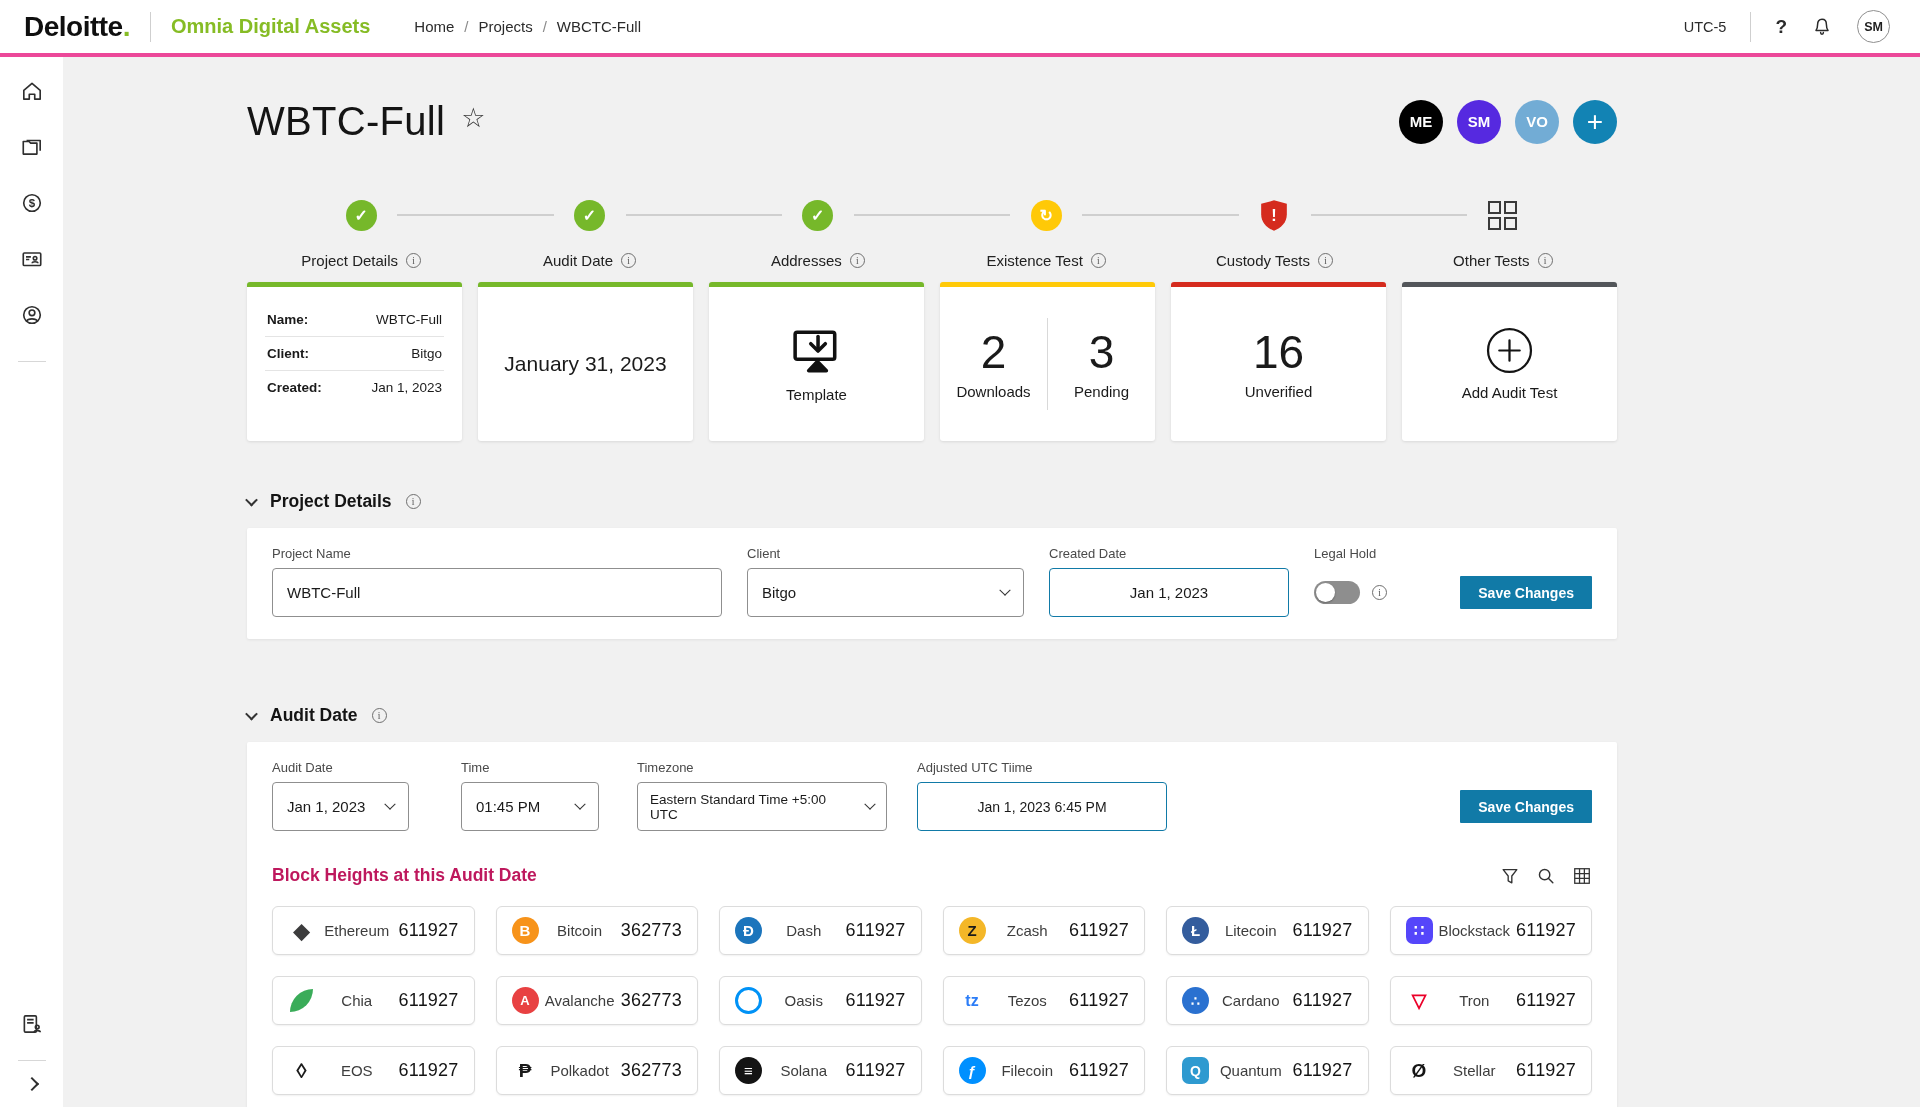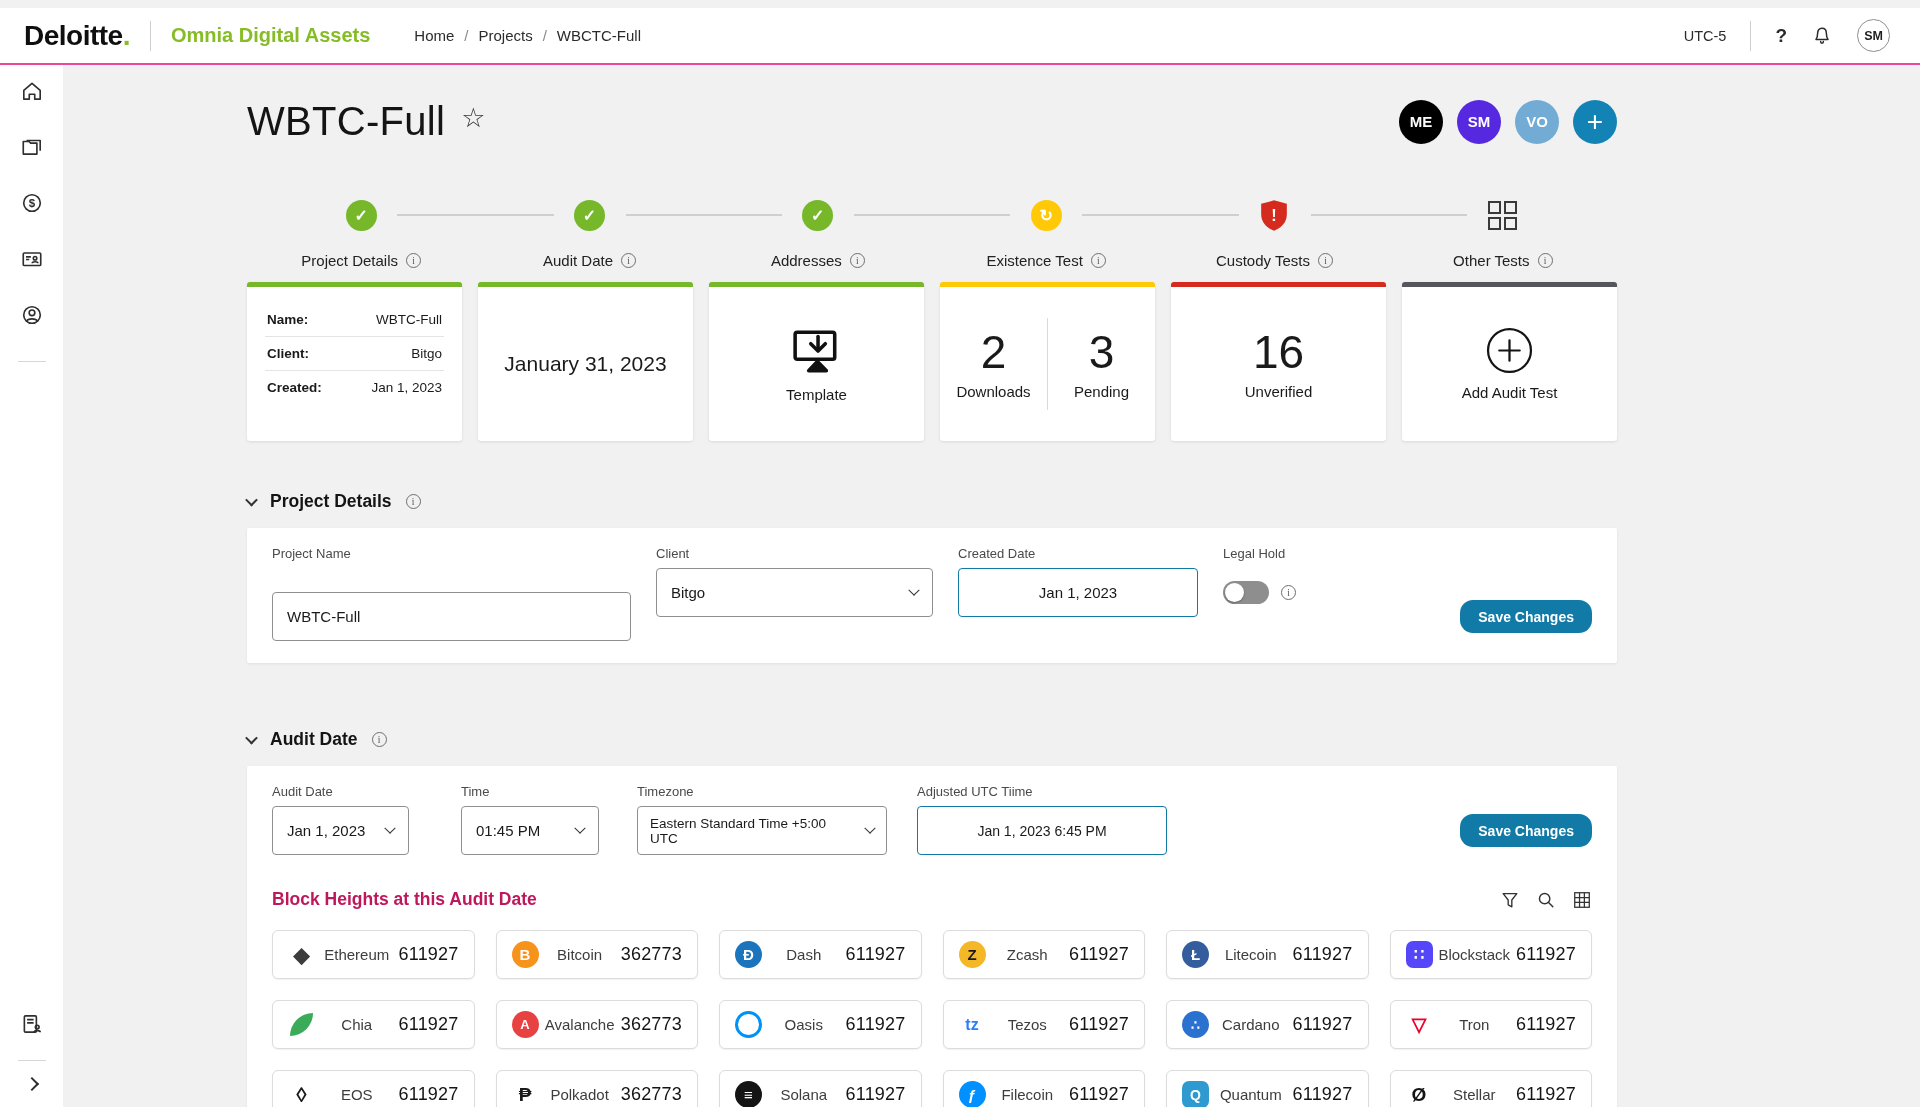--- a/index.html
+++ b/index.html
@@ -1,21 +1,21 @@
 <!DOCTYPE html>
 <html><head>
 <meta charset="utf-8">
 <style>
   * { box-sizing: border-box; margin: 0; padding: 0; }
   html,body { width:1920px; height:1107px; overflow:hidden; }
   body { font-family:"Liberation Sans", sans-serif; background:#f1f1f1; color:#1a1a1a; position:relative; }
 
   
-  .topbar { position:absolute; top:8px; left:0; width:1920px; height:57px; background:#fff;
-            border-bottom:2px solid #ec4899; display:flex; align-items:center; padding:0 24px; z-index:10; }
+  .topbar { position:absolute; top:0; left:0; width:1920px; height:57px; background:#fff;
+            border-bottom:4px solid #ec4899; display:flex; align-items:center; padding:0 24px; z-index:10; }
   .brand { font-size:28px; font-weight:800; letter-spacing:-0.5px; color:#0f0f0f; }
   .brand .dot { color:#86BC25; }
   .tb-divider { width:1px; height:30px; background:#cfcfcf; margin:0 20px; }
   .product { color:#86BC25; font-size:20px; font-weight:700; }
   .breadcrumb { margin-left:44px; font-size:15px; color:#2b2b2b; display:flex; gap:10px; align-items:center; }
   .breadcrumb .sep { color:#8a8a8a; }
   .tb-right { margin-left:auto; display:flex; align-items:center; gap:24px; padding-right:6px; }
   .tz { font-size:14.5px; color:#2b2b2b; }
   .help { font-size:19px; font-weight:600; color:#2b2b2b; cursor:pointer; }
   .tb-avatar { width:33px; height:33px; border-radius:50%; border:1.5px solid #8f8f8f; background:#fff;
@@ -97,21 +97,21 @@
   .fields { display:flex; align-items:flex-start; }
   .field { display:flex; flex-direction:column; }
   .f-label { font-size:13px; color:#4a4a4a; margin-bottom:7px; }
   .tbox { height:49px; border:1px solid #8f8f8f; border-radius:4px; background:#fff; display:flex; align-items:center;
           font-size:15px; color:#1a1a1a; padding:0 14px; }
   .tbox.accent { border:1.5px solid #117AA7; justify-content:center; }
   .selectbox { height:49px; border:1px solid #8f8f8f; border-radius:4px; background:#fff; display:flex; align-items:center;
                justify-content:space-between; font-size:15px; color:#1a1a1a; padding:0 14px; cursor:pointer; }
   .caret { width:8px; height:8px; border-right:1.7px solid #333; border-bottom:1.7px solid #333;
            transform:rotate(45deg) translate(-2px,-2px); flex:none; margin-left:12px; }
-  .btn { background:#117AA7; color:#fff; font-size:14px; font-weight:700; border:none; border-radius:13px;
+  .btn { background:#117AA7; color:#fff; font-size:14px; font-weight:700; border:none; border-radius:1px;
          height:33px; padding:8px 18px; cursor:pointer; }
 
   .toggle { width:46px; height:23px; border-radius:12px; background:#8E8E8E; position:relative; cursor:pointer; }
   .toggle .knob { position:absolute; left:2px; top:2px; width:19px; height:19px; border-radius:50%; background:#fff;
                   box-shadow:0 1px 2px rgba(0,0,0,.3); }
   .lh-row { display:flex; align-items:center; gap:12px; height:49px; }
 
   
   .bh-head { margin-top:34px; display:flex; align-items:center; }
   .bh-title { font-size:17.5px; font-weight:700; color:#be185d; }
@@ -341,21 +341,21 @@
       </div>
     </div>
 
     <div class="section-head pd">
       <div class="sec-chev"></div>
       <span class="sec-title">Project Details</span>
       <span class="info">i</span>
     </div>
     <div class="panel">
       <div class="fields">
-        <div class="field" style="width:359px;gap:24px;">
+        <div class="field" style="width:450px;">
           <span class="f-label">Project Name</span>
           <div class="tbox">
               <span>WBTC-Full</span>
             </div>
         </div>
         <div class="field" style="width:277px; margin-left:25px;">
           <span class="f-label">Client</span>
           <div class="selectbox">
               <span>Bitgo</span>
               <span class="caret"></span>

